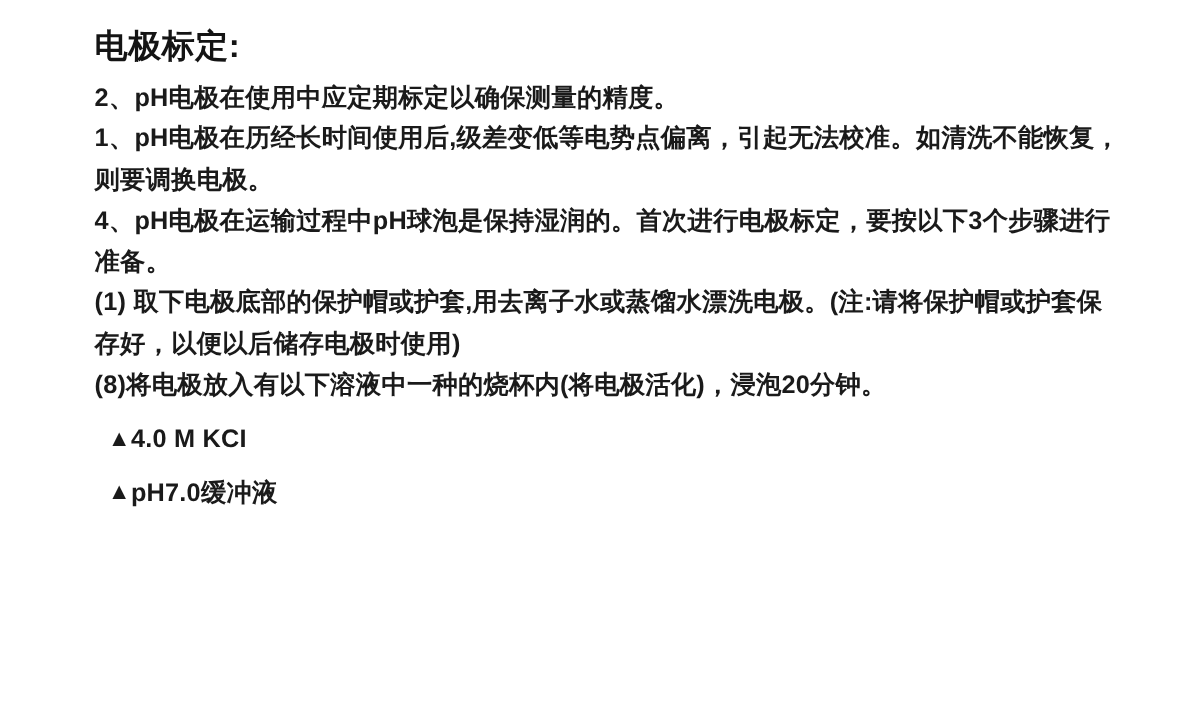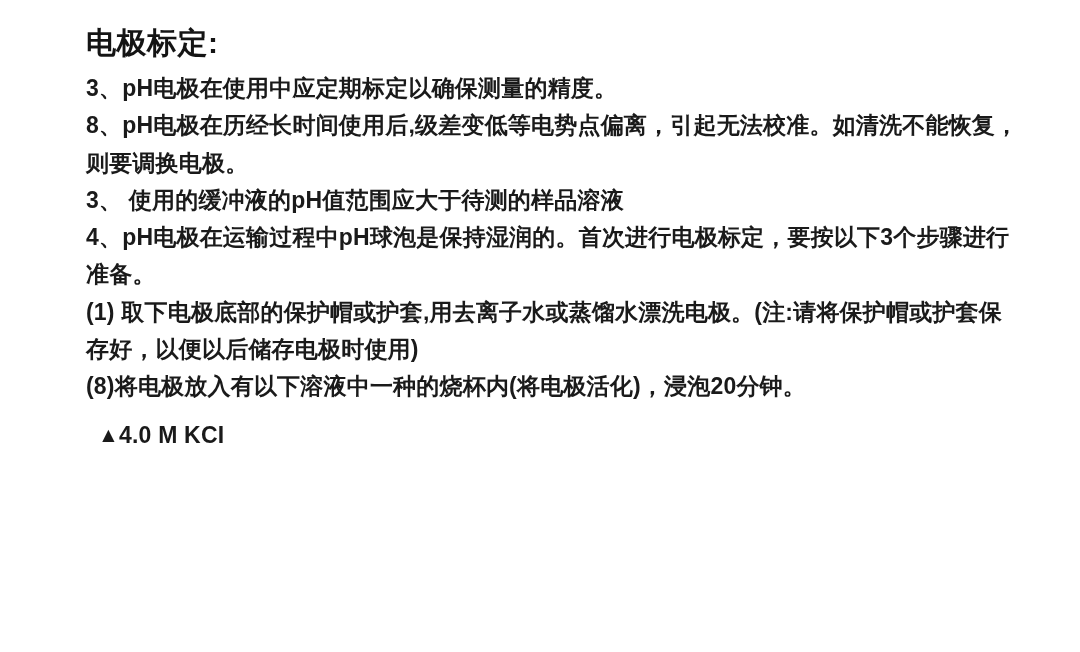--- a/index.html
+++ b/index.html
@@ -52,25 +52,27 @@
     top: -1px;
   }
 </style>
 </head>
 <body>
 
 <div class="page">
 
   <h1 class="doc-title">电极标定:</h1>
 
-  <p class="para">3、pH电极在使用中应定期标定以确保测量的精度。</p>
-  <p class="para">8、pH电极在历经长时间使用后,级差变低等电势点偏离，引起无法校准。如清洗不能恢复，则要调换电极。</p>
-  <p class="para">3、 使用的缓冲液的pH值范围应大于待测的样品溶液</p>
+  <p class="para">2、pH电极在使用中应定期标定以确保测量的精度。</p>
+  <p class="para">1、pH电极在历经长时间使用后,级差变低等电势点偏离，引起无法校准。如清洗不能恢复，则要调换电极。</p>
   <p class="para">4、pH电极在运输过程中pH球泡是保持湿润的。首次进行电极标定，要按以下3个步骤进行准备。</p>
   <p class="para">(1) 取下电极底部的保护帽或护套,用去离子水或蒸馏水漂洗电极。(注:请将保护帽或护套保存好，以便以后储存电极时使用)</p>
   <p class="para">(8)将电极放入有以下溶液中一种的烧杯内(将电极活化)，浸泡20分钟。</p>
 
   <p class="bullet-line">
     <span class="tri">▲</span><span>4.0 M KCI</span>
   </p>
+  <p class="bullet-line">
+    <span class="tri">▲</span><span>pH7.0缓冲液</span>
+  </p>
 
 
 </div>
 
 </body></html>

